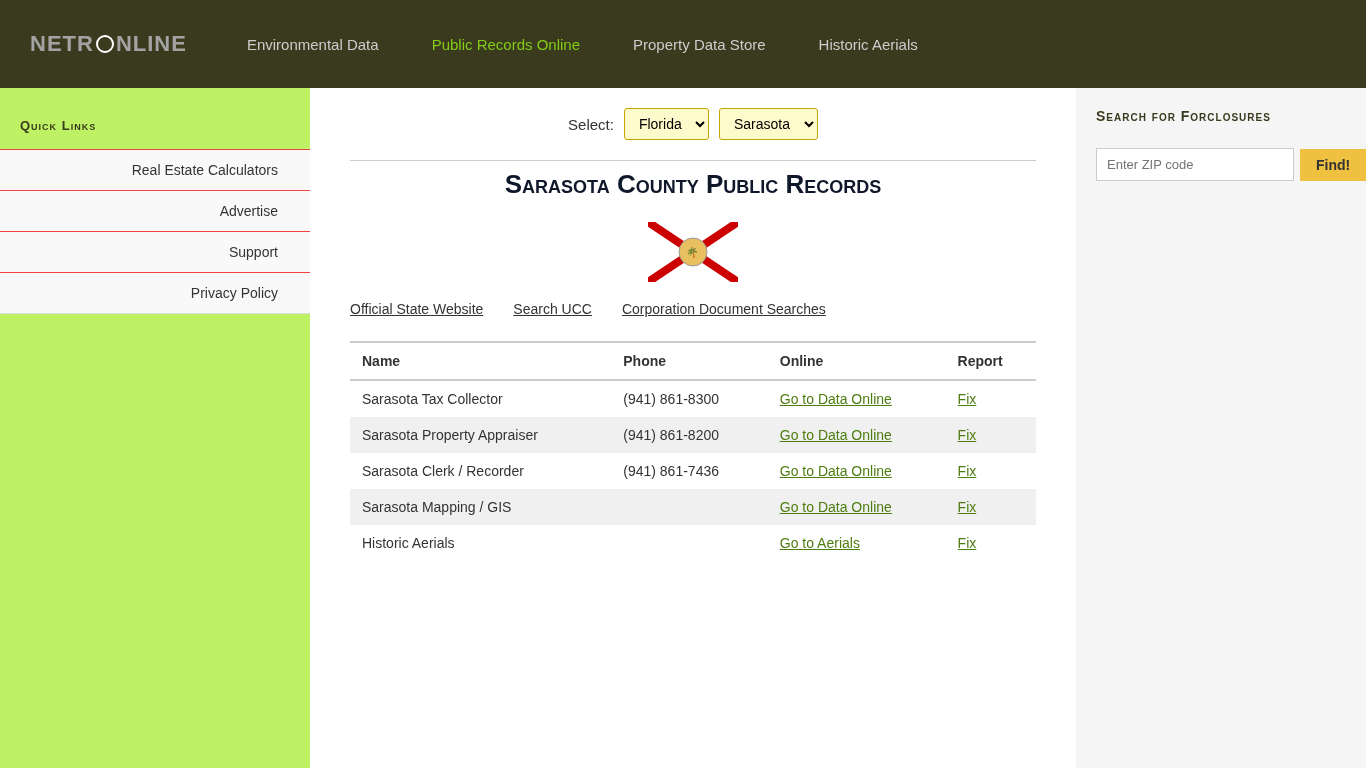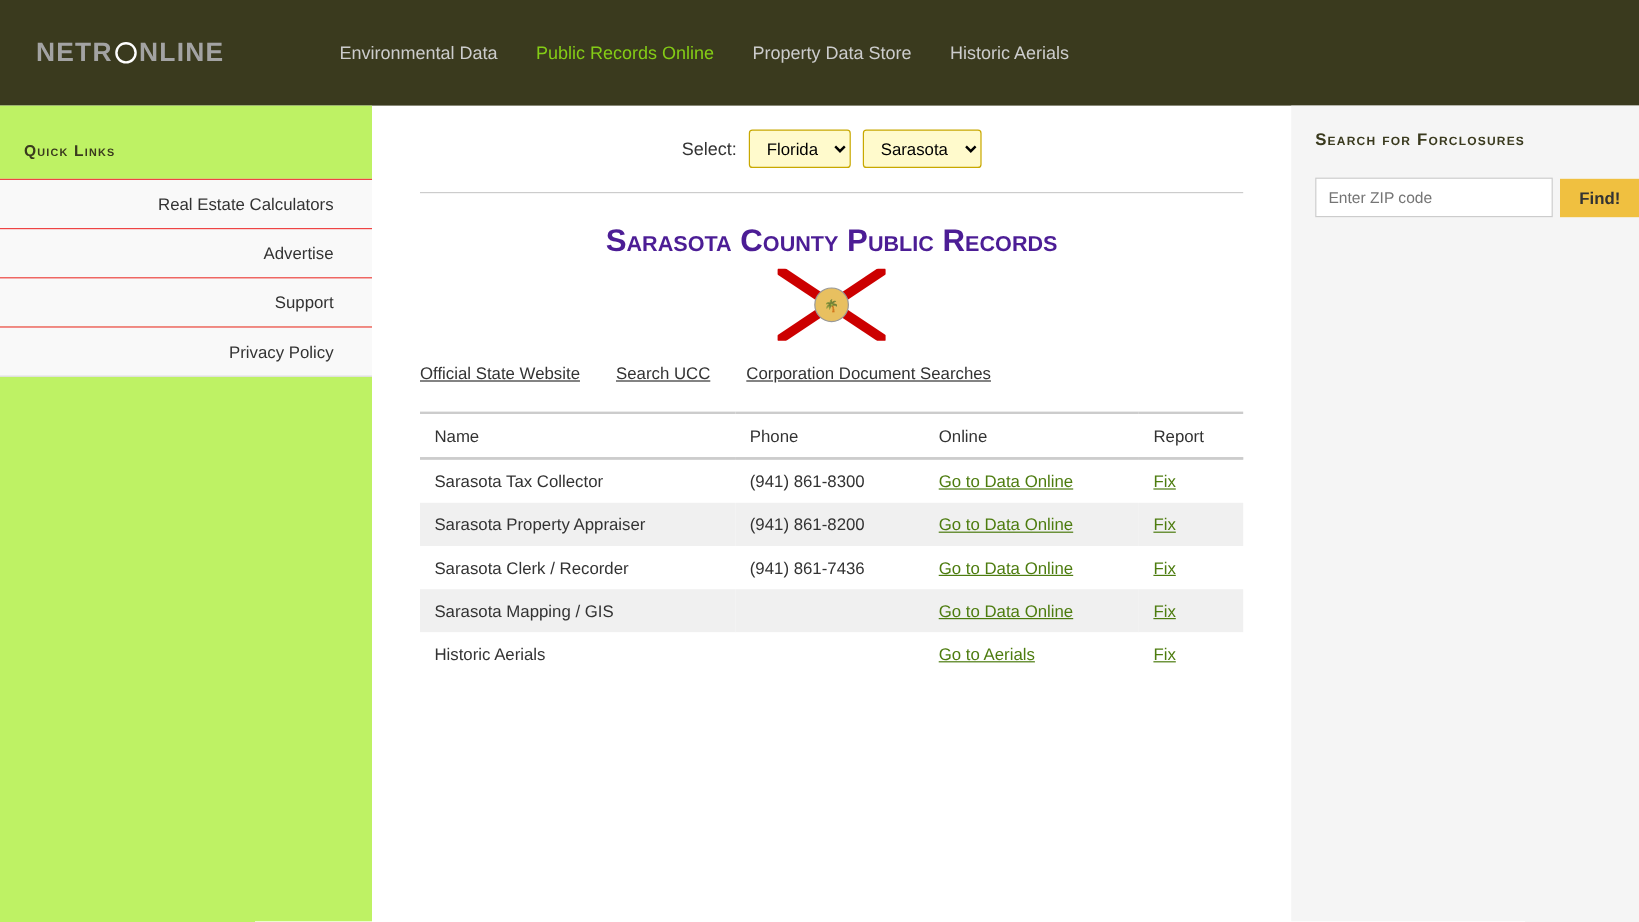--- a/index.html
+++ b/index.html
@@ -14,21 +14,21 @@
       height: 88px;
     }
     #logo {
       color: #a3a3a3;
       font-size: 22px;
       font-weight: bold;
       letter-spacing: 1px;
       margin-right: 60px;
       white-space: nowrap;
     }
-    nav { display: flex; gap: 32px; margin-left: 36px; }
+    nav { display: flex; gap: 53px; }
     nav a {
       color: #ccc;
       text-decoration: none;
       font-size: 15px;
     }
     nav a.active { color: #84cc16; }
 
     
     #main-wrapper {
       display: flex;
@@ -85,24 +85,24 @@
       border-radius: 3px;
       cursor: pointer;
     }
 
     
     #page-title {
       text-align: center;
       font-size: 26px;
       font-variant: small-caps;
       font-weight: bold;
-      color: #4c1d95;
-      margin-bottom: 8px;
+      color: #0f172a;
+      margin-bottom: 22px;
       border-top: 1px solid #ccc;
-      padding-top: 24px;
+      padding-top: 8px;
     }
 
     
     #flag-area {
       text-align: center;
       margin-bottom: 16px;
     }
     #flag-svg {
       width: 90px;
       height: 60px;
@@ -135,21 +135,21 @@
       border-collapse: collapse;
     }
     #records-table thead tr {
       border-top: 2px solid #ccc;
       border-bottom: 2px solid #ccc;
     }
     #records-table th {
       text-align: left;
       padding: 10px 12px;
       font-size: 14px;
-      font-weight: normal;
+      font-weight: bold;
       color: #333;
     }
     #records-table td {
       padding: 10px 12px;
       vertical-align: top;
       font-size: 14px;
       color: #333;
     }
     #records-table tbody tr:nth-child(even) { background: #f0f0f0; }
     #records-table tbody tr:nth-child(odd) { background: #fff; }

